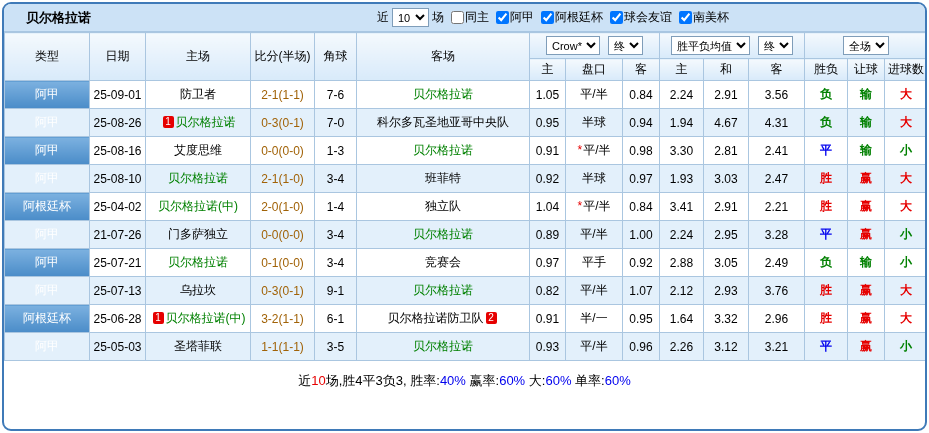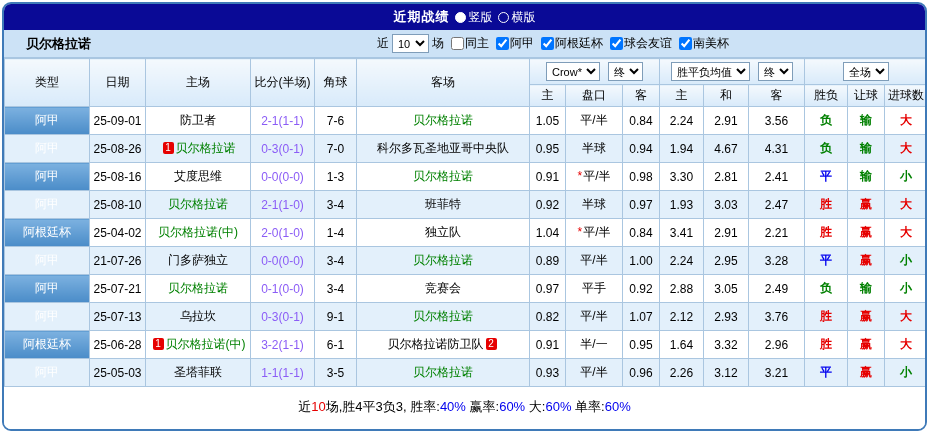--- a/index.html
+++ b/index.html
@@ -53,51 +53,40 @@
   thead th { background:linear-gradient(#f4f9fd,#d8eafa); font-weight:normal; }
   thead tr.h1 th { height:26px; }
   thead tr.h2 th { height:22px; }
   tbody td { height:28px; background:#fff; }
   tr.alt td { background:#e3f0fb; }
   td.c-league {
     background:linear-gradient(#7cb1e0,#4a8cc8);
     color:#fff;
   }
   .green { color:#008000; }
-  td.c-score { color:#8b5cf6; }
+  td.c-score { color:#a16207; }
   .star { color:#e60000; margin-right:1px; }
   .red-card-badge {
     display:inline-block; background:#e60000; color:#fff;
     font-size:10px; line-height:12px; min-width:11px;
     padding:0 1px; margin:0 2px; border-radius:2px; vertical-align:1px;
   }
   .hdr-selects { display:flex; align-items:center; justify-content:center; gap:8px; }
   
   .footer {
     height:45px; background:#fff;
     display:flex; justify-content:center; align-items:flex-start;
     padding-top:11px; font-size:13px;
   }
 </style>
 </head>
 <body>
 
 <div class="window">
 
-  <div class="title-bar">
-    <span class="title">近期战绩</span>
-    <label>
-      <input type="radio" name="layout" checked="" style="">
-      <span>竖版</span>
-    </label>
-    <label>
-      <input type="radio" name="layout" style="">
-      <span>横版</span>
-    </label>
-  </div>
 
   <div class="filter-bar">
     <span class="team-name">贝尔格拉诺</span>
     <div class="filter-controls">
       <span>近</span>
       <select>
         <option>10</option>
       </select>
       <span>场</span>
       <label class="chk">

